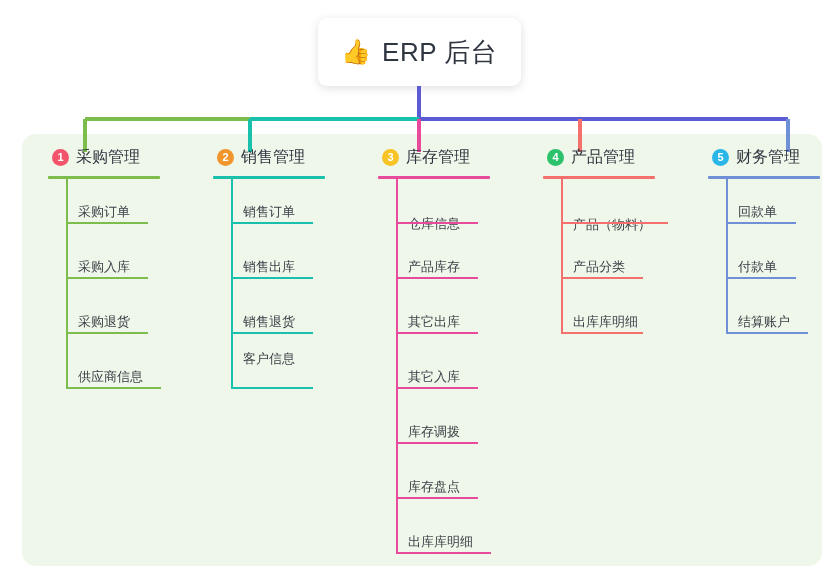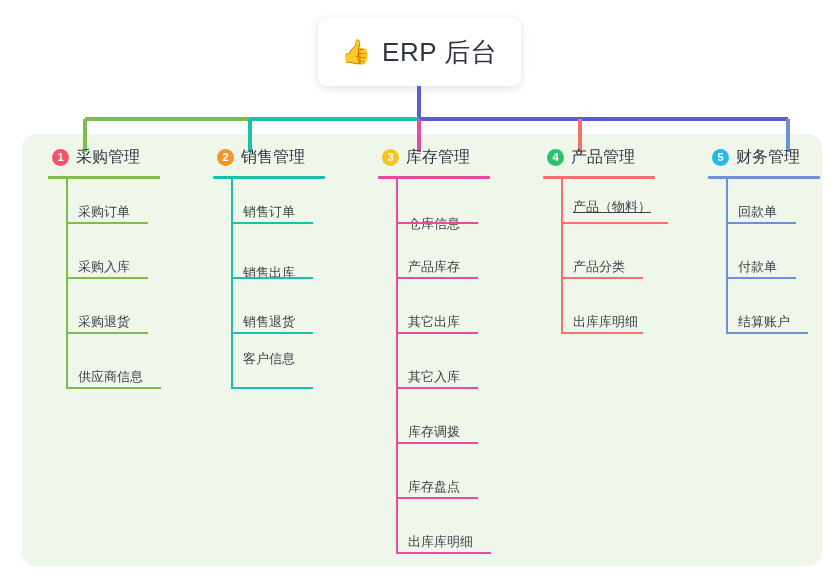--- a/index.html
+++ b/index.html
@@ -182,21 +182,21 @@
       </div>
       <div class="column" style="left: 203px;">
         <div class="col-head">
           <span class="badge" style="background: rgb(240, 150, 44);">2</span>
           <span class="col-head-label">销售管理</span>
         </div>
         <div class="head-rule" style="width: 112px; background: rgb(25, 193, 172);"></div>
         <div class="spine" style="height: 208px; background: rgb(25, 193, 172);"></div>
         <div class="leaf-label" style="top: 59px;">销售订单</div>
         <div class="leaf" style="top: 78px; width: 82px; background: rgb(25, 193, 172);"></div>
-        <div class="leaf-label" style="top: 120px;">销售出库</div>
+        <div class="leaf-label" style="top: 114px;">销售出库</div>
         <div class="leaf" style="top: 133px; width: 82px; background: rgb(25, 193, 172);"></div>
         <div class="leaf-label" style="top: 169px;">销售退货</div>
         <div class="leaf" style="top: 188px; width: 82px; background: rgb(25, 193, 172);"></div>
         <div class="leaf-label" style="top: 206px;">客户信息</div>
         <div class="leaf" style="top: 243px; width: 82px; background: rgb(25, 193, 172);"></div>
       </div>
       <div class="column" style="left: 368px;">
         <div class="col-head">
           <span class="badge" style="background: rgb(247, 195, 37);">3</span>
           <span class="col-head-label">库存管理</span>
@@ -218,21 +218,21 @@
         <div class="leaf-label" style="top: 389px;">出库库明细</div>
         <div class="leaf" style="top: 408px; width: 95px; background: rgb(233, 75, 156);"></div>
       </div>
       <div class="column" style="left: 533px;">
         <div class="col-head">
           <span class="badge" style="background: rgb(43, 194, 107);">4</span>
           <span class="col-head-label">产品管理</span>
         </div>
         <div class="head-rule" style="width: 112px; background: rgb(244, 112, 108);"></div>
         <div class="spine" style="height: 153px; background: rgb(244, 112, 108);"></div>
-        <div class="leaf-label" style="top: 54px; text-decoration: underline;">产品（物料）</div>
+        <div class="leaf-label" style="top: 72px;">产品（物料）</div>
         <div class="leaf" style="top: 78px; width: 107px; background: rgb(244, 112, 108);"></div>
         <div class="leaf-label" style="top: 114px;">产品分类</div>
         <div class="leaf" style="top: 133px; width: 82px; background: rgb(244, 112, 108);"></div>
         <div class="leaf-label" style="top: 169px;">出库库明细</div>
         <div class="leaf" style="top: 188px; width: 82px; background: rgb(244, 112, 108);"></div>
       </div>
       <div class="column" style="left: 698px;">
         <div class="col-head">
           <span class="badge" style="background: rgb(42, 183, 232);">5</span>
           <span class="col-head-label">财务管理</span>

